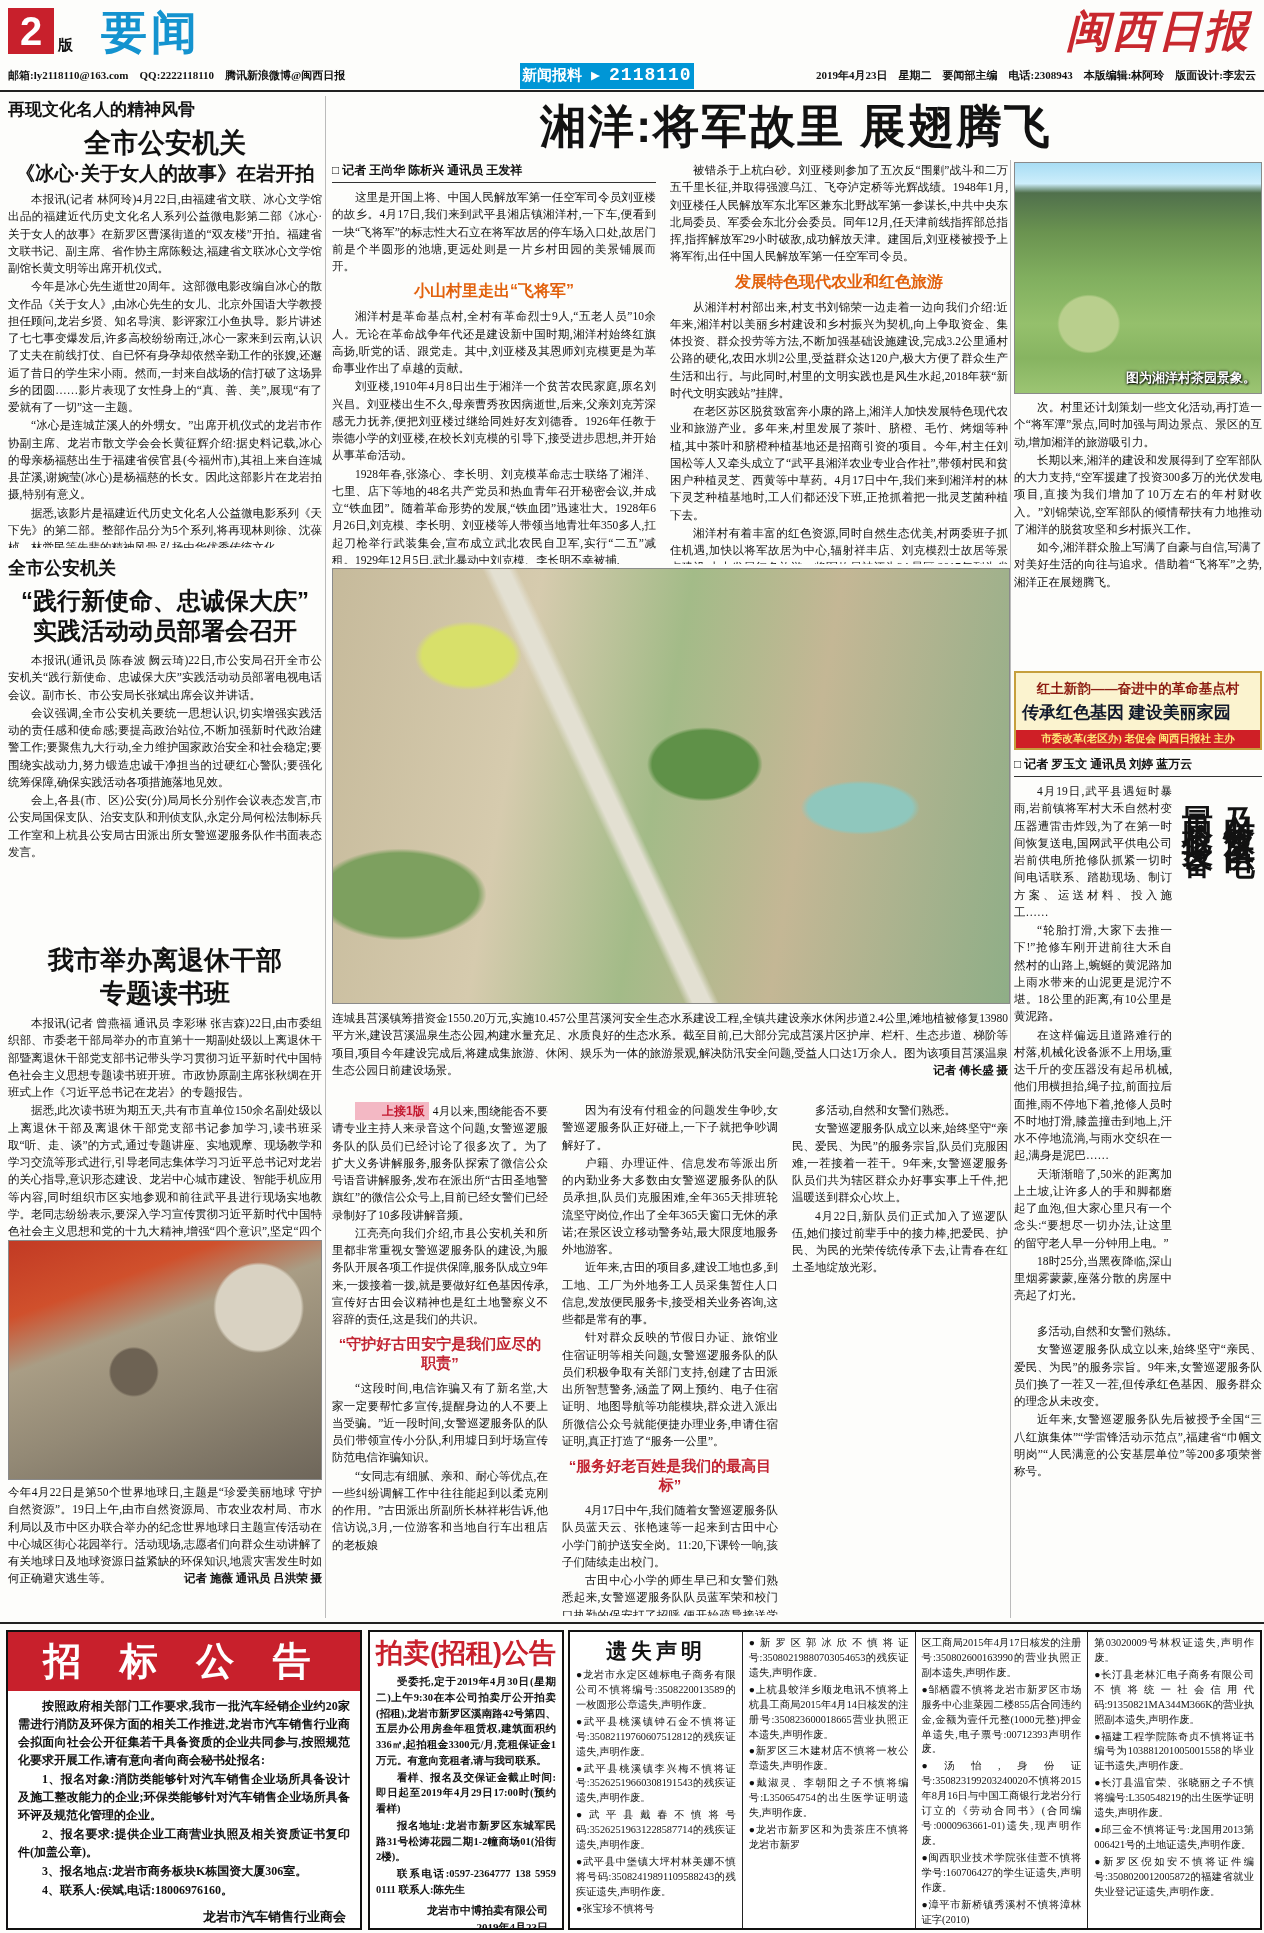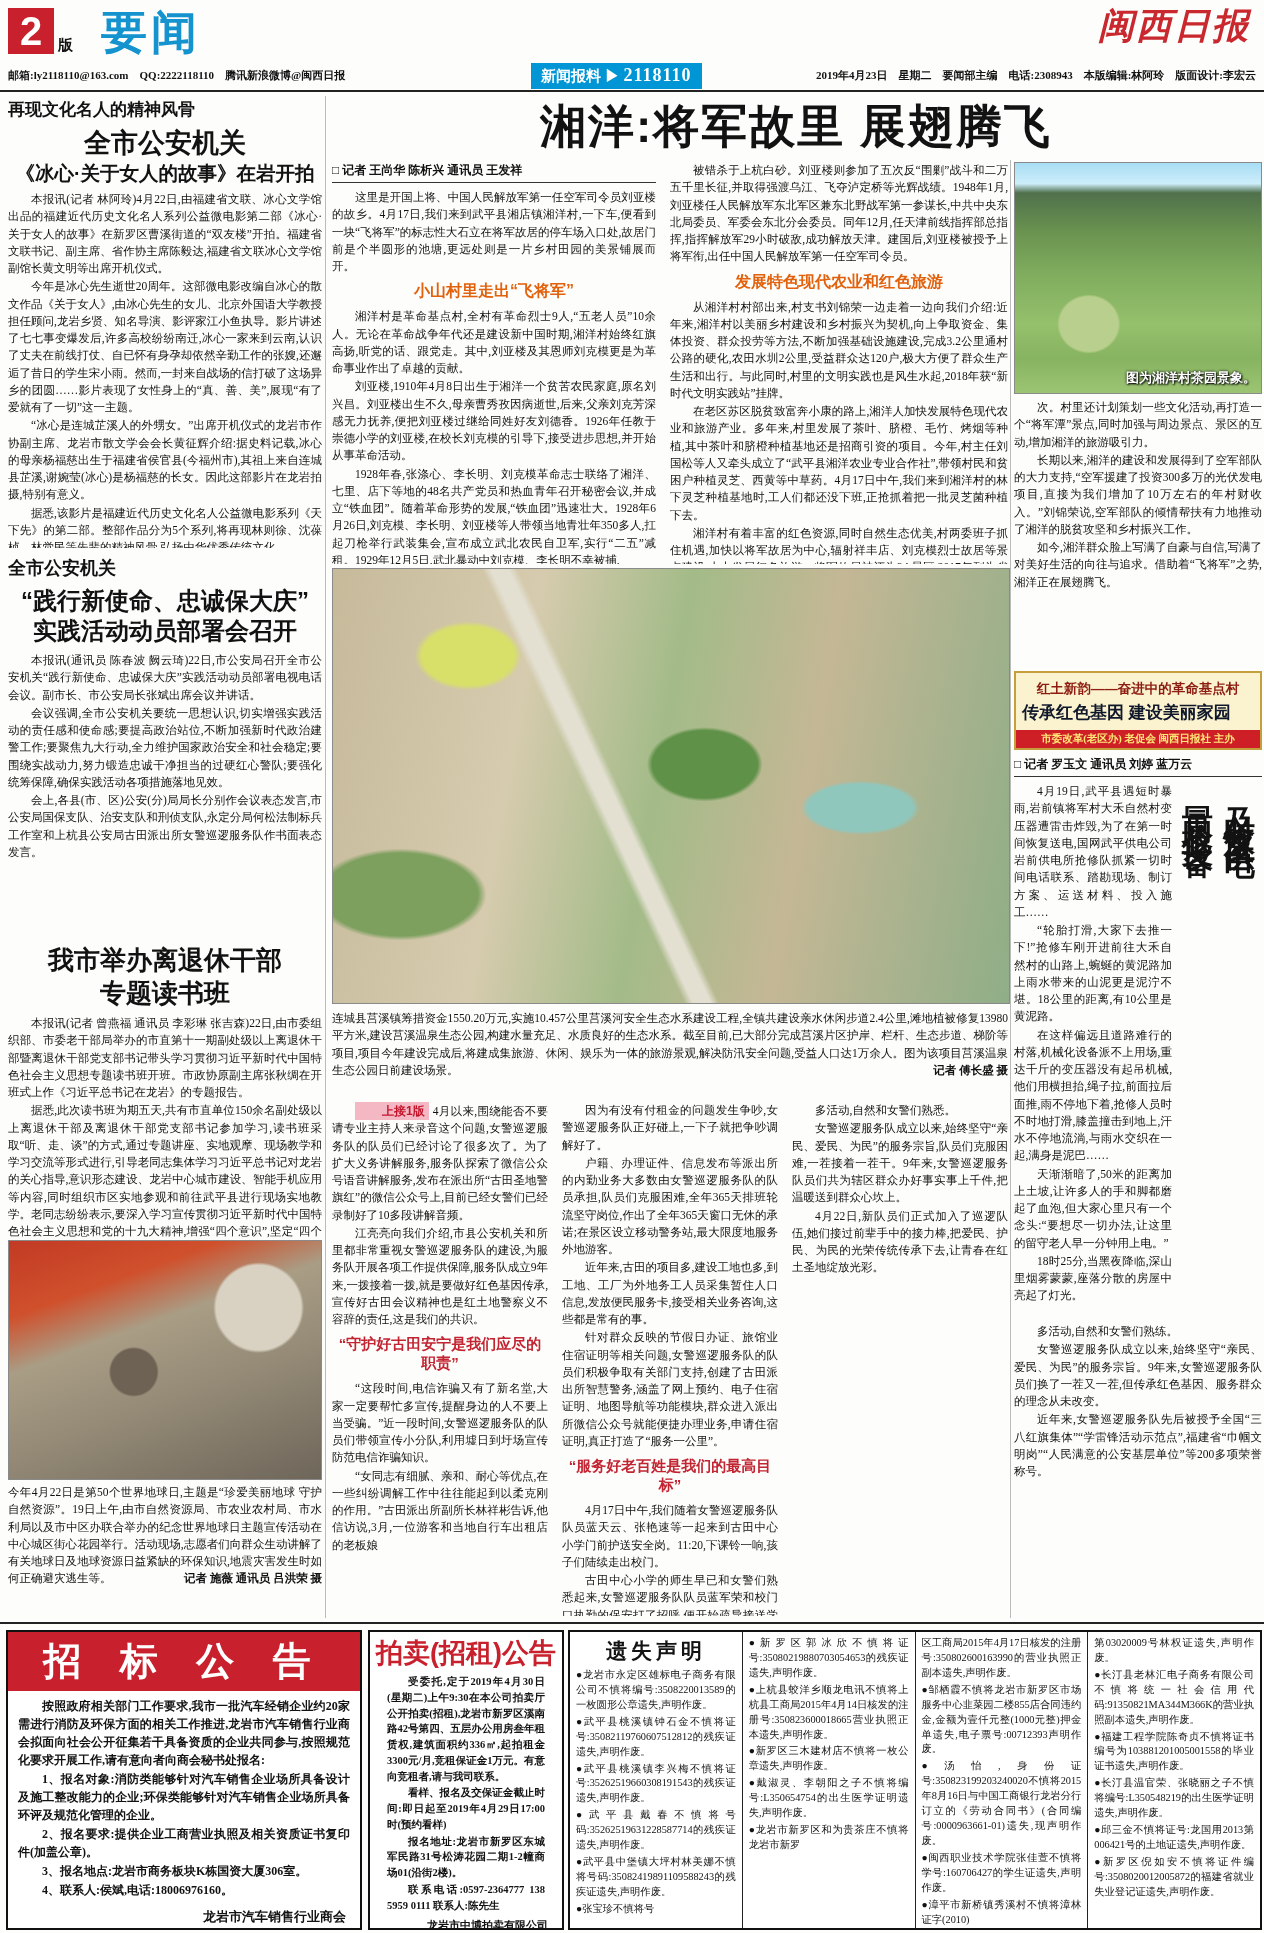--- a/index.html
+++ b/index.html
@@ -7,26 +7,26 @@
         font-family:"Liberation Serif",serif;color:#121212;overflow:hidden;}
   
   .hd{position:absolute;left:0;top:0;width:1264px;height:60px;}
   .pagenum{position:absolute;left:8px;top:8px;width:46px;height:46px;background:#c8202c;
            color:#fff;font-family:"Liberation Sans",sans-serif;font-weight:900;font-size:40px;
            text-align:center;line-height:46px;}
   .banlabel{position:absolute;left:58px;top:36px;font-size:15px;font-weight:700;}
   .section-title{position:absolute;left:86px;top:2px;font-family:"Liberation Sans",sans-serif;
            font-weight:900;font-size:46px;color:#1493cf;letter-spacing:4px;margin-left:15px;}
   .paper-logo{position:absolute;right:14px;top:2px;font-weight:900;font-style:italic;
-           font-size:36px;color:#c8282e;letter-spacing:2px;}
+           font-size:44px;color:#c8282e;letter-spacing:2px;}
   .infobar{position:absolute;left:0;top:62px;width:1264px;height:28px;border-bottom:2px solid #222;}
   .info-left{position:absolute;left:8px;top:6px;font-size:11px;font-weight:700;}
   .hotline{position:absolute;left:520px;top:1px;height:24px;background:#0096d6;color:#fff;
-           font-family:Liberation Serif, serif;font-weight:700;font-size:15px;
-           padding:1px 10px;line-height:23px;margin-left:11px;}
+           font-family:Liberation Mono, monospace;font-weight:700;font-size:15px;
+           padding:1px 2px;line-height:23px;}
   .hotline b{font-size:18px;letter-spacing:1px;}
   .info-right{position:absolute;right:8px;top:6px;font-size:11px;font-weight:700;}
   
   .p{font-size:11.5px;line-height:1.5;text-align:justify;text-indent:2em;margin:0 0 1px 0;}
   .byline{font-size:12px;font-weight:700;border-bottom:1px solid #333;padding-bottom:3px;
           margin-bottom:6px;text-indent:0;}
   .kicker{font-family:"Liberation Sans",sans-serif;font-weight:900;font-size:17px;margin:2px 0 6px 0;}
   .hl{font-family:"Liberation Sans",sans-serif;font-weight:900;text-align:center;line-height:1.25;}
   .sub-orange{font-family:"Liberation Sans",sans-serif;font-weight:900;color:#e2610c;
           font-size:16px;text-align:center;margin:6px 0;}
@@ -88,21 +88,21 @@
   .adbox{position:absolute;border:2.5px solid #111;background:#fff;overflow:hidden;}
   .ad-zb{left:6px;top:6px;width:352px;height:296px;}
   .zb-title{background:#c8202c;color:#fff;font-family:"Liberation Sans",sans-serif;font-weight:900;
      font-size:38px;text-align:center;letter-spacing:14px;padding:4px 4px;}
   .adtext{padding:6px 10px;}
   .adtext .p{font-size:12px;font-weight:700;line-height:1.5;}
   .adsig{font-weight:900;text-align:right;font-size:13px;margin:2px 14px 0 0;}
   .ad-pm{left:368px;top:6px;width:192px;height:296px;}
   .pm-title{color:#c8202c;font-family:"Liberation Sans",sans-serif;font-weight:900;font-size:27px;
      text-align:center;padding:3px 0 1px 0;}
-  .ad-pm .adtext{padding:2px 17px;}
+  .ad-pm .adtext{padding:2px 6px;}
   .ad-pm .p{font-size:10.5px;}
   .ad-ys{left:568px;top:6px;width:690px;height:296px;display:flex;}
   .yscol{width:25%;padding:4px 6px;border-left:1px solid #222;overflow:hidden;}
   .yscol:first-child{border-left:none;}
   .ys-title{font-weight:900;font-size:21px;text-align:center;letter-spacing:4px;margin:1px 0 3px 0;
      font-family:Liberation Sans, sans-serif;}
   .notice{font-size:10.3px;line-height:1.45;text-align:justify;margin:0 0 2px 0;}
 </style>
 </head>
 <body>

